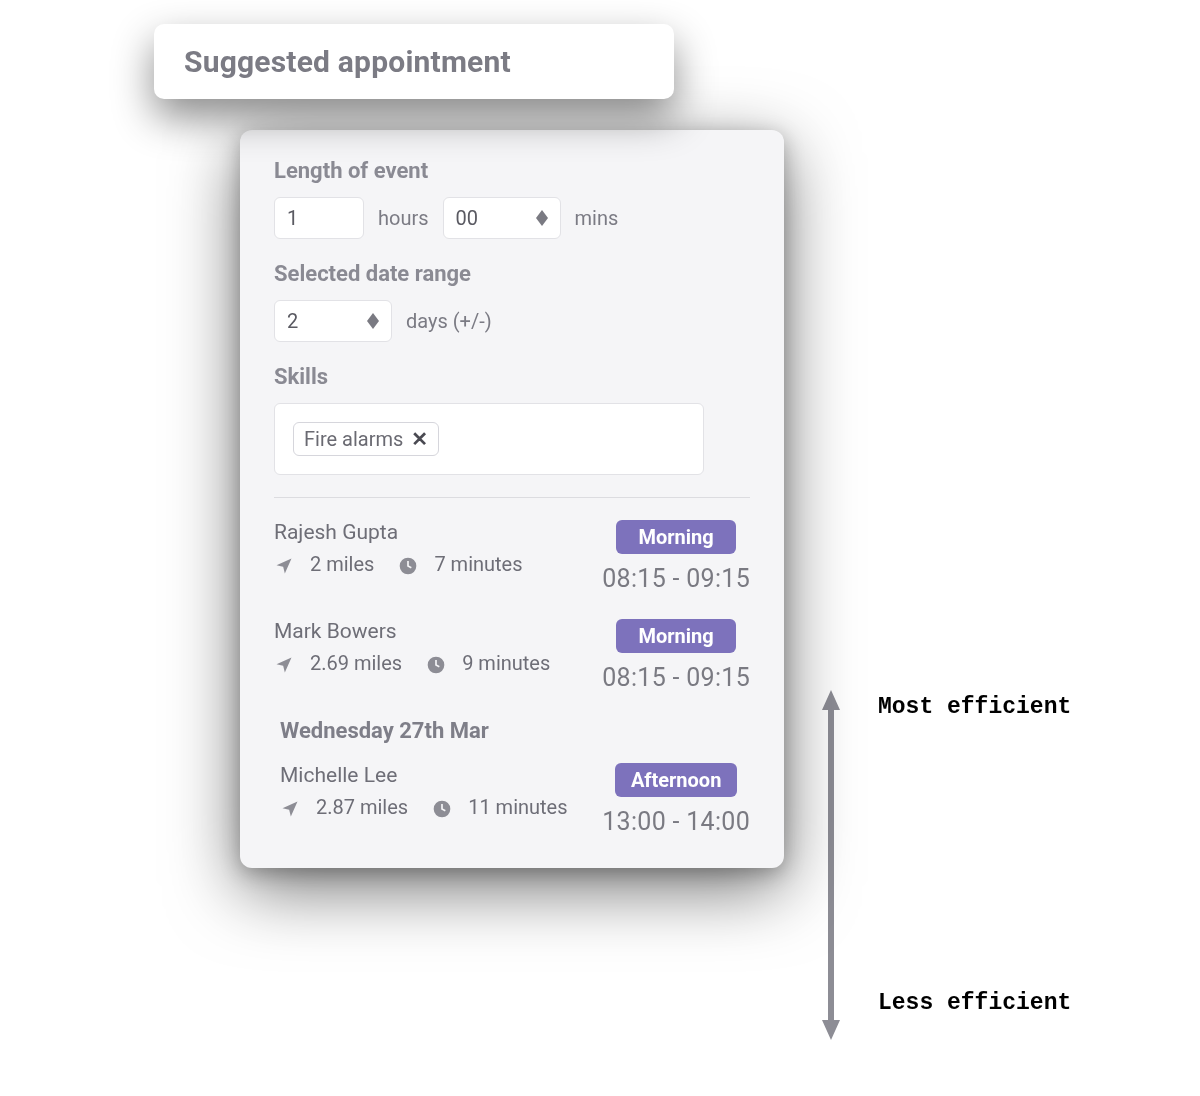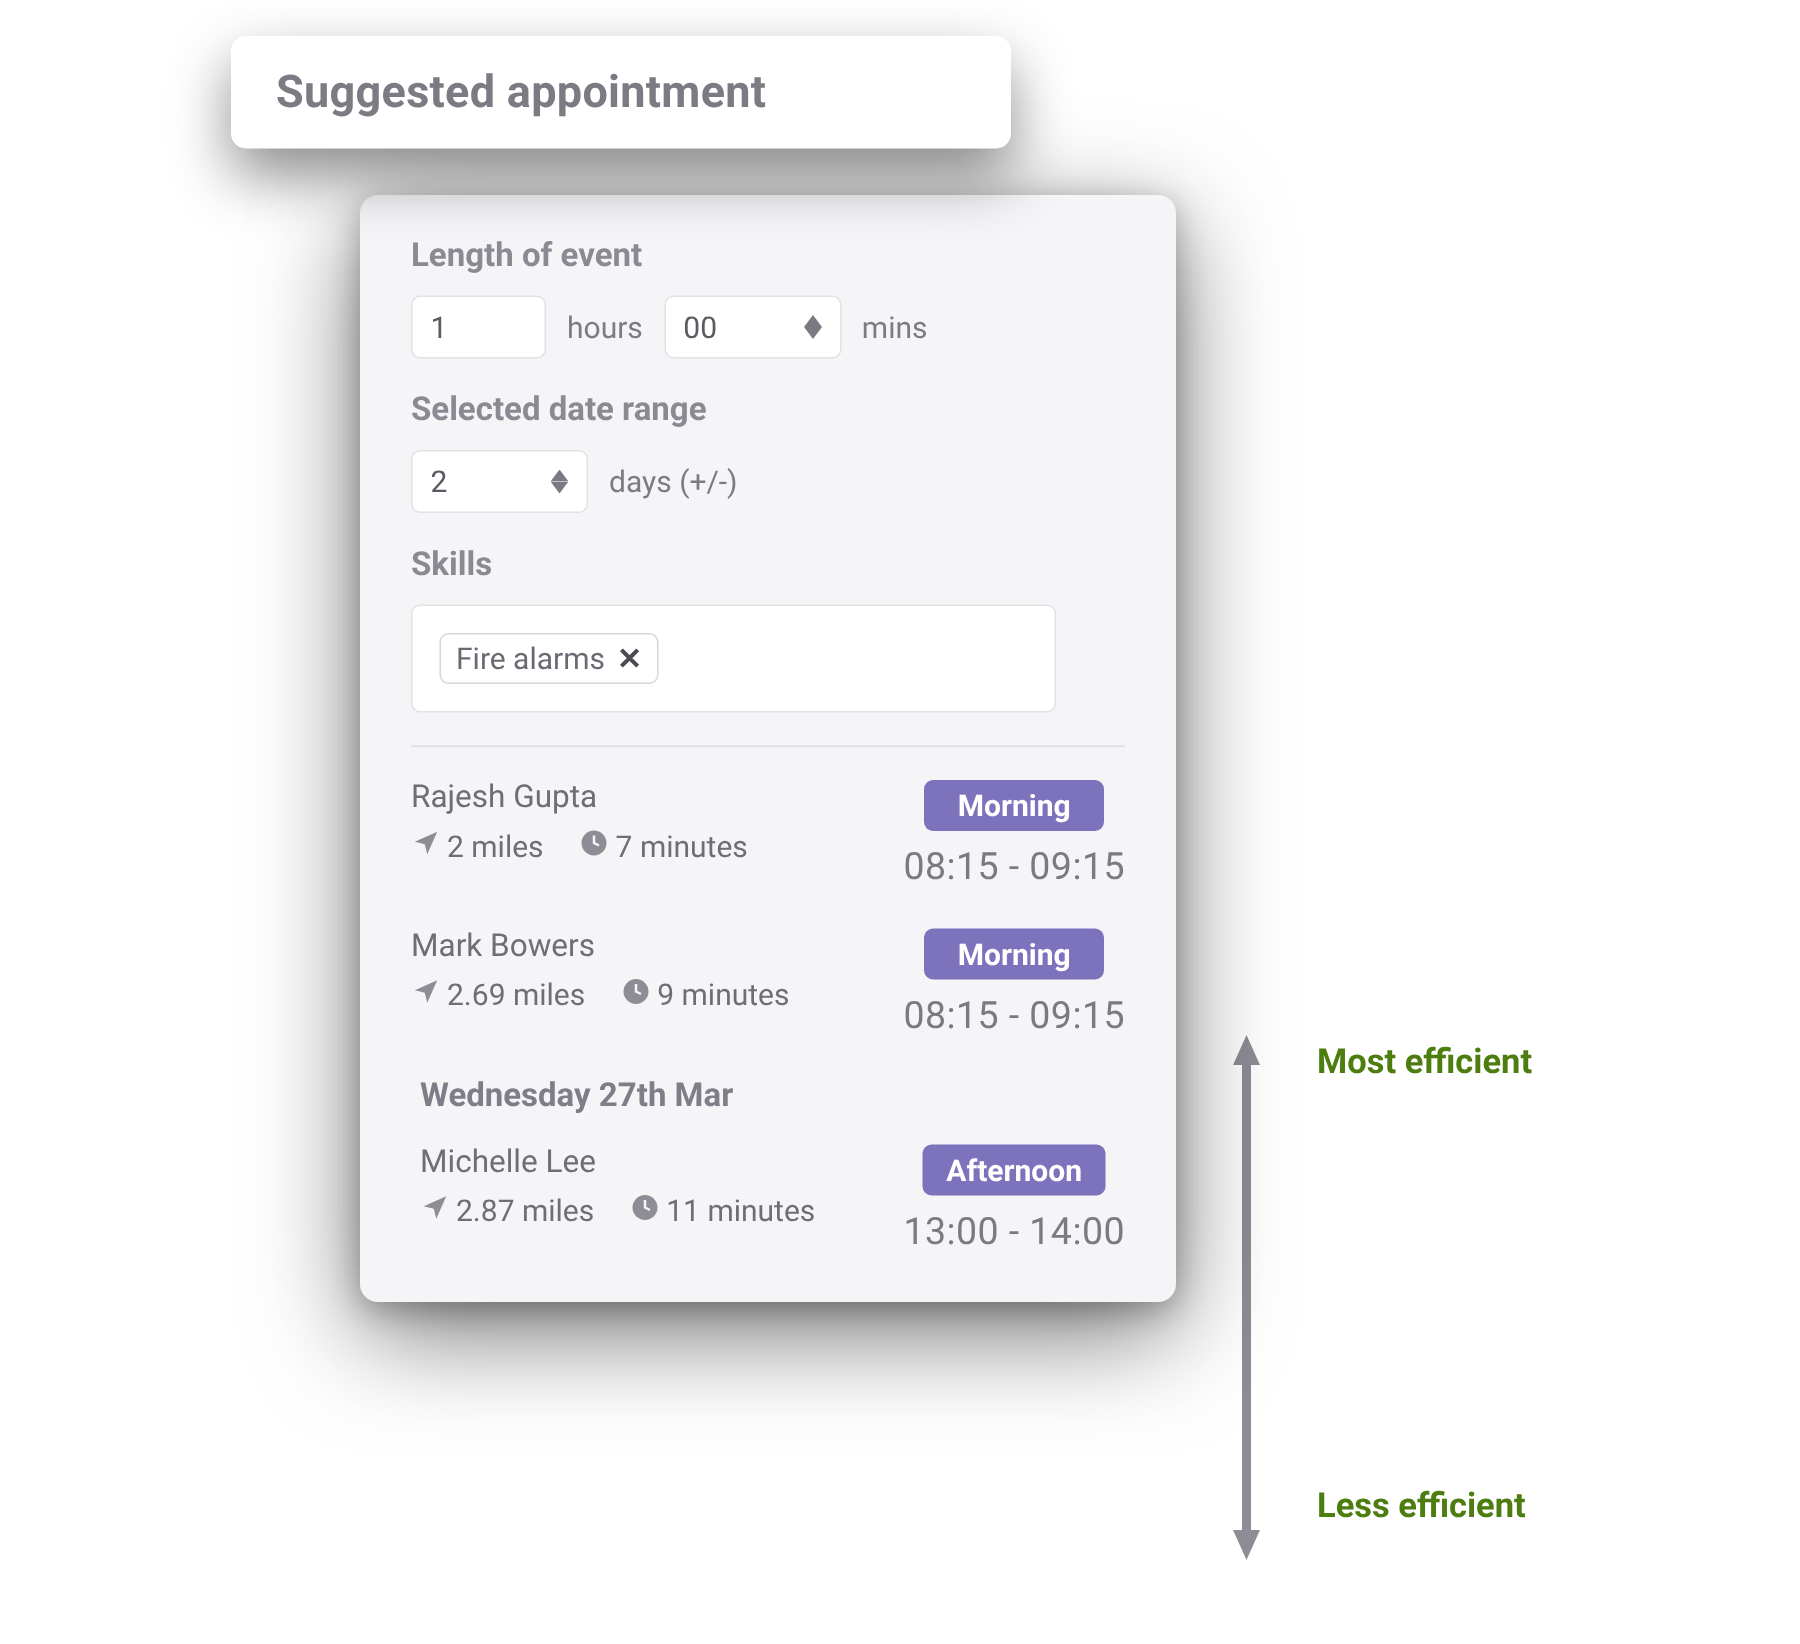--- a/index.html
+++ b/index.html
@@ -117,21 +117,21 @@
     display: flex;
     justify-content: space-between;
     align-items: flex-start;
     margin-bottom: 26px;
   }
   .slot .left { flex: 1; }
   .slot .right { text-align: center; }
 
   .person { font-size: 21px; color: #6e6e77; margin-bottom: 8px; }
   .meta { display:flex; align-items:center; gap: 24px; font-size: 20px; color:#6e6e77; }
-  .meta-item { display:flex; align-items:flex-start; gap:4px; }
+  .meta-item { display:flex; align-items:flex-end; gap:16px; }
   .meta-item svg { width:20px; height:20px; fill:#8d8d95; }
 
   .badge {
     background: #7d72bc;
     color: #ffffff;
     font-weight: 700;
     font-size: 20px;
     border-radius: 6px;
     padding: 5px 16px;
     display: inline-block;
@@ -151,21 +151,22 @@
     top: 690px;
     height: 350px;
     width: 18px;
   }
   .eff-arrow svg { width:100%; height:100%; }
 
   .eff-label {
     position: absolute;
     font-size: 23px;
     font-weight: 700;
-    color: #4d7c0f;
+    color: #000000;
+    font-family: Liberation Mono, monospace;
   }
   .eff-top { left: 878px; top: 694px; }
   .eff-bottom { left: 878px; top: 990px; }
 </style>
 </head>
 <body>
 
 <div class="title-card">
   <div class="title-text">Suggested appointment</div>
 </div>

